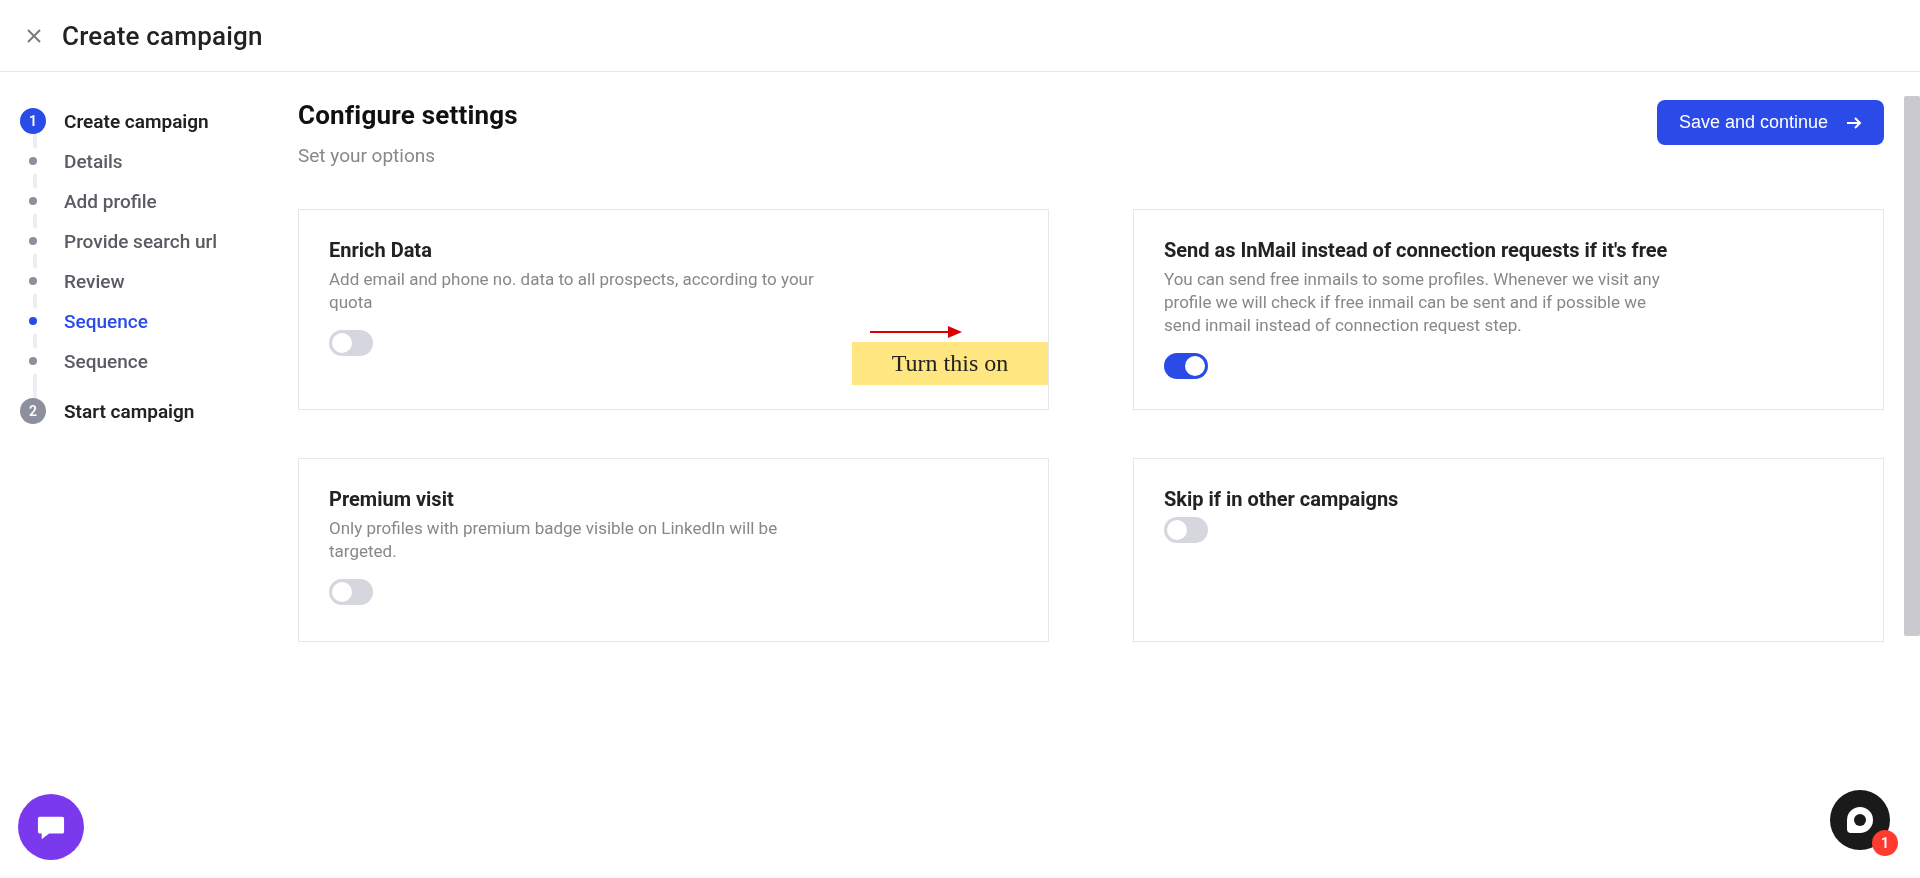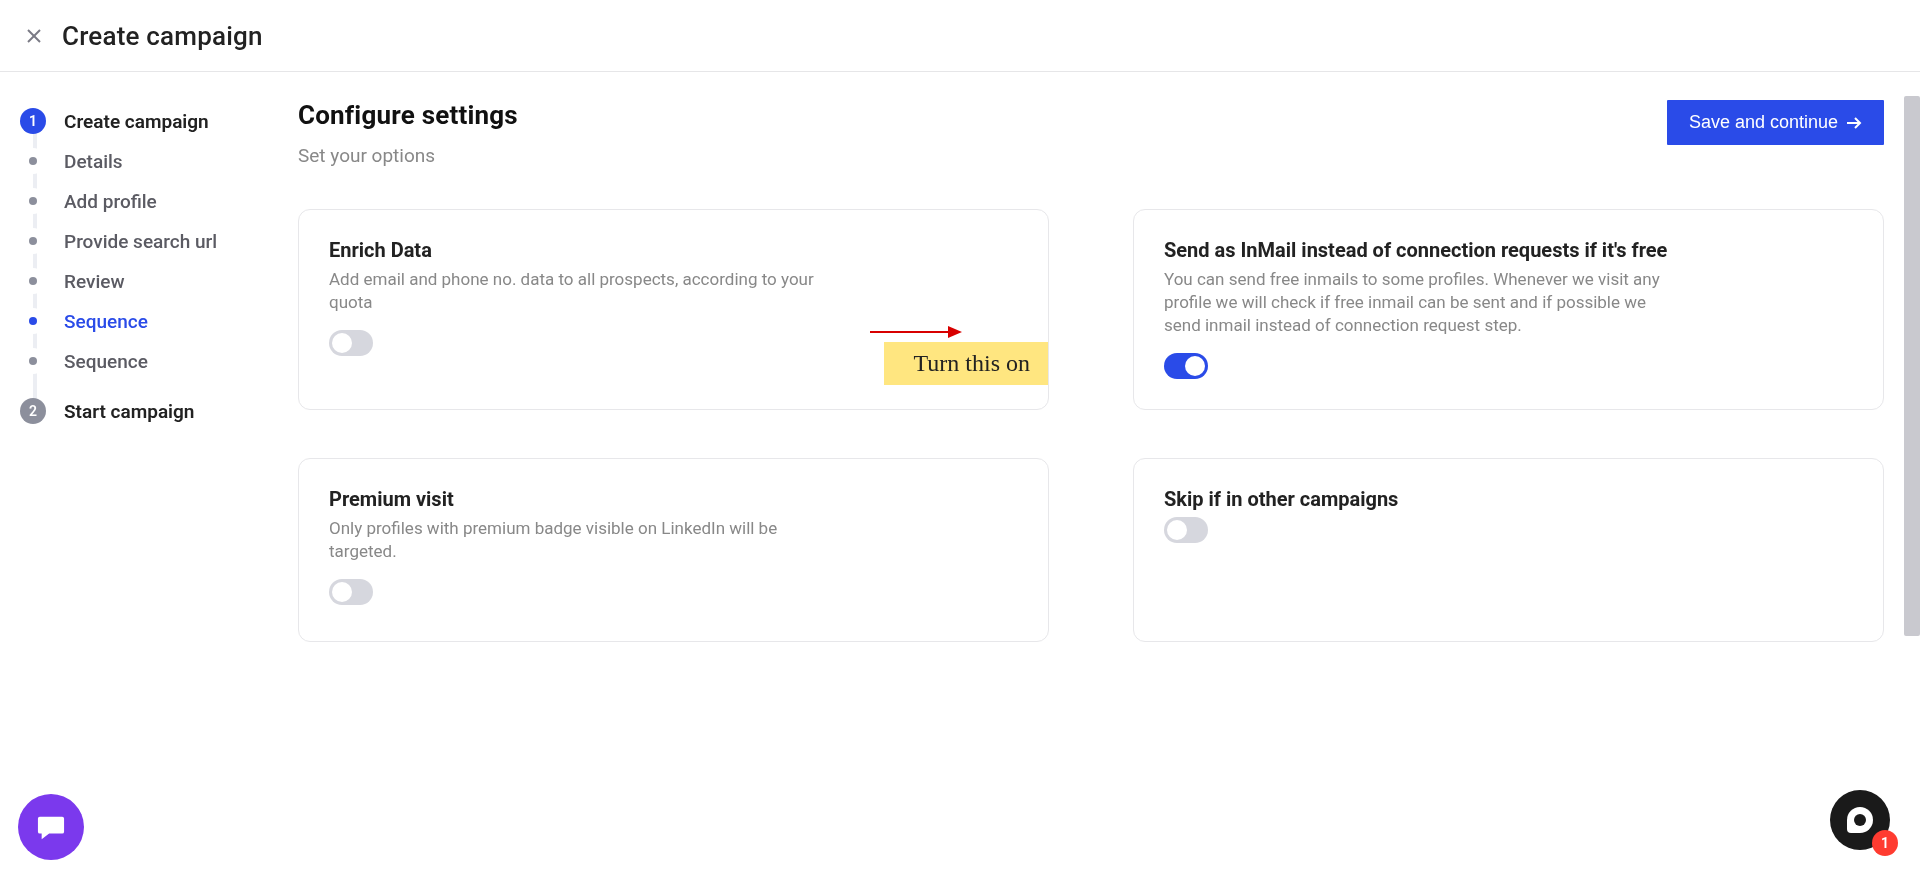--- a/index.html
+++ b/index.html
@@ -26,26 +26,26 @@
   .step .label { font-size: 19px; color:#5b5b63; font-weight:500; }
   .step.big .label, .step.big2 .label { color:#222; font-weight:600; }
   .step.small.active .label { color:#2a4be8; }
   .step.big2 { margin-top: 24px; }
 
   
   .main { flex:1; padding: 28px 36px 0 18px; position:relative; overflow-y:auto; }
   .main-header { display:flex; justify-content:space-between; align-items:flex-start; margin-bottom: 42px; }
   .main-header h1 { font-size: 26px; font-weight:700; color:#111; letter-spacing:0.2px; }
   .main-header .sub { margin-top: 14px; font-size: 19px; color:#888; }
-  .save-btn { background:#2a4be8; color:#fff; border:none; border-radius:1px; padding: 12px 22px; font-size:18px; font-weight:500; display:flex; align-items:center; gap:8px; cursor:pointer; }
+  .save-btn { background:#2a4be8; color:#fff; border:none; border-radius:8px; padding: 12px 22px; font-size:18px; font-weight:500; display:flex; align-items:center; gap:18px; cursor:pointer; }
   .save-btn svg { width:16px; height:14px; stroke:#fff; stroke-width:2; fill:none; }
 
   
   .cards { display:grid; grid-template-columns: 1fr 1fr; gap: 48px 84px; }
-  .card { border:1px solid #e7e7ea; border-radius:12px; padding: 28px 30px 30px 30px; min-height: 184px; position:relative; }
+  .card { border:1px solid #e7e7ea; border-radius:0; padding: 28px 30px 30px 30px; min-height: 184px; position:relative; }
   .card h3 { font-size:20px; font-weight:700; color:#222; margin-bottom:6px; }
   .card p { font-size:17px; color:#888; line-height:1.35; margin-bottom: 16px; max-width: 500px; }
 
   
   .toggle { width:44px; height:26px; border-radius:13px; position:relative; cursor:pointer; }
   .toggle .knob { position:absolute; top:3px; width:20px; height:20px; border-radius:50%; background:#fff; transition:left .15s; }
   .toggle.off { background:#d6d7de; }
   .toggle.off .knob { left:3px; }
   .toggle.on { background:#2a4be8; }
   .toggle.on .knob { left:21px; }
@@ -136,21 +136,21 @@
 
     <div class="cards">
 
       <div class="card" style="position:relative;">
         <h3>Enrich Data</h3>
         <p>Add email and phone no. data to all prospects, according to your quota</p>
         <div class="toggle off">
             <div class="knob"></div>
           </div>
 
-        <div class="annotation-note" style="right:0; bottom:24px; width:164px; text-align:right;">Turn this on</div>
+        <div class="annotation-note" style="right:0; bottom:24px; width:196px; text-align:center;">Turn this on</div>
       </div>
 
       <div class="card">
         <h3>Send as InMail instead of connection requests if it's free</h3>
         <p>You can send free inmails to some profiles. Whenever we visit any profile we will check if free inmail can be sent and if possible we send inmail instead of connection request step.</p>
         <div class="toggle on">
             <div class="knob"></div>
           </div>
       </div>
 

